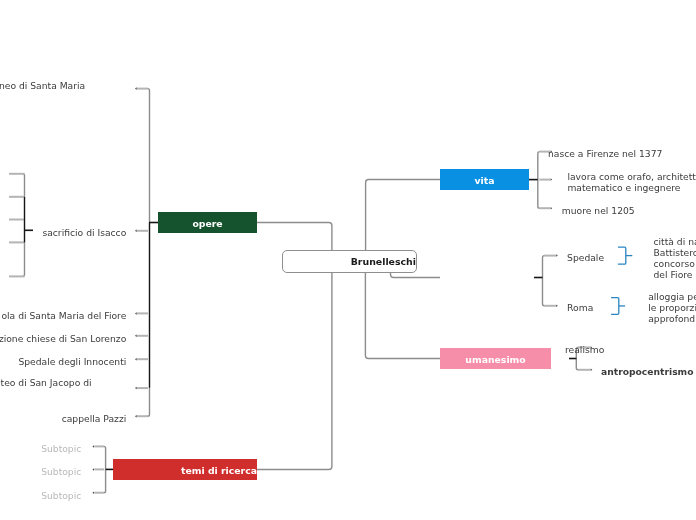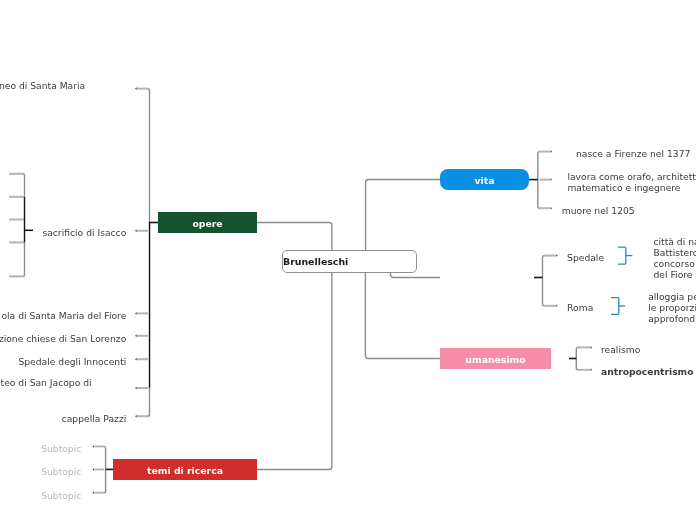--- a/index.html
+++ b/index.html
@@ -4,21 +4,21 @@
 <style>
   html,body{margin:0;padding:0;}
   body{width:696px;height:520px;background:#ffffff;overflow:hidden;
        font-family:"DejaVu Sans",sans-serif;}
   #root{position:relative;width:696px;height:520px;background:#fff;}
   svg.edges{position:absolute;left:0;top:0;width:696px;height:520px;}
   .node{position:absolute;display:flex;align-items:center;justify-content:center;
         color:#ffffff;font-weight:bold;font-size:9.3px;}
   .node>span{position:relative;top:1px;}
   .center-node{position:absolute;background:#ffffff;border:1px solid #8f8f8f;border-radius:5px;
-        display:flex;align-items:center;justify-content:flex-start;font-weight:bold;font-size:9.4px;color:#1a1a1a;}
+        display:flex;align-items:center;justify-content:flex-end;font-weight:bold;font-size:9.4px;color:#1a1a1a;}
   .lbl{position:absolute;font-size:9.2px;line-height:11.15px;white-space:pre;color:#3c3c3c;
        transform:translateY(-50%);}
   .lbl.right{text-align:right;}
   .ph{color:#b9b9b9;}
 </style>
 </head>
 <body>
 
 <div id="root">
   <svg class="edges" id="edges">
@@ -87,58 +87,58 @@
     </svg>
 
   <div class="center-node" style="left:282px;top:249.5px;width:133px;height:21px;">
     <span>Brunelleschi</span>
   </div>
 
   <div class="node" style="left:158px;top:212px;width:99px;height:21px;background:#14532d;">
     <span>opere</span>
   </div>
 
-  <div class="node" style="left:440px;top:169px;width:89px;height:21px;background:#0990e3;border-radius:8px;">
+  <div class="node" style="left:440px;top:169px;width:89px;height:21px;background:#0990e3;">
     <span>vita</span>
   </div>
 
 
   <div class="node" style="left:440px;top:348px;width:111px;height:21px;background:#f68eaa;">
     <span>umanesimo</span>
   </div>
 
-  <div class="node" style="left:113px;top:459px;width:144px;height:21px;background:#d02d2d;">
+  <div class="node" style="left:113px;top:459px;width:144px;height:21px;background:#d02d2d;justify-content:flex-end;">
     <span>temi di ricerca</span>
   </div>
 
   <div class="lbl right" style="left:-125.8px;top:90.5px;width:211px;">ligneo di Santa Maria
  </div>
   <div class="lbl right" style="left:-85px;top:233.2px;width:211.3px;">sacrificio di Isacco</div>
   <div class="lbl right" style="left:-85px;top:316.1px;width:211.3px;">ola di Santa Maria del Fiore</div>
   <div class="lbl right" style="left:-85px;top:338.5px;width:211.3px;">zione chiese di San Lorenzo</div>
   <div class="lbl right" style="left:-85px;top:361.8px;width:211.3px;">Spedale degli Innocenti</div>
   <div class="lbl right" style="left:-119.7px;top:387.9px;width:211.3px;">teo di San Jacopo di
  </div>
   <div class="lbl right" style="left:-85px;top:419px;width:211.3px;">cappella Pazzi</div>
 
   <div class="lbl right ph" style="left:-39px;top:449.3px;width:120.3px;">Subtopic</div>
   <div class="lbl right ph" style="left:-39px;top:472.3px;width:120.3px;">Subtopic</div>
   <div class="lbl right ph" style="left:-39px;top:495.6px;width:120.3px;">Subtopic</div>
 
-  <div class="lbl" style="left:576px;top:154px;">nasce a Firenze nel 1377</div>
+  <div class="lbl" style="left:548px;top:154px;">nasce a Firenze nel 1377</div>
   <div class="lbl" style="left:567.4px;top:182px;">lavora come orafo, architetto,
 matematico e ingegnere</div>
   <div class="lbl" style="left:561.8px;top:211px;">muore nel 1205</div>
 
   <div class="lbl" style="left:567.1px;top:257.7px;">Spedale</div>
   <div class="lbl" style="left:567.1px;top:307.9px;">Roma</div>
 
   <div class="lbl" style="left:653.5px;top:257.5px;">città di na
 Battistero
 concorso
 del Fiore</div>
   <div class="lbl" style="left:648.2px;top:307.8px;">alloggia pe
 le proporzi
 approfondi</div>
 
-  <div class="lbl" style="left:601px;top:349.5px;">realismo</div>
+  <div class="lbl" style="left:565px;top:349.5px;">realismo</div>
   <div class="lbl" style="left:601px;top:371.9px;font-weight:bold;">antropocentrismo</div>
 </div>
 
 </body></html>

